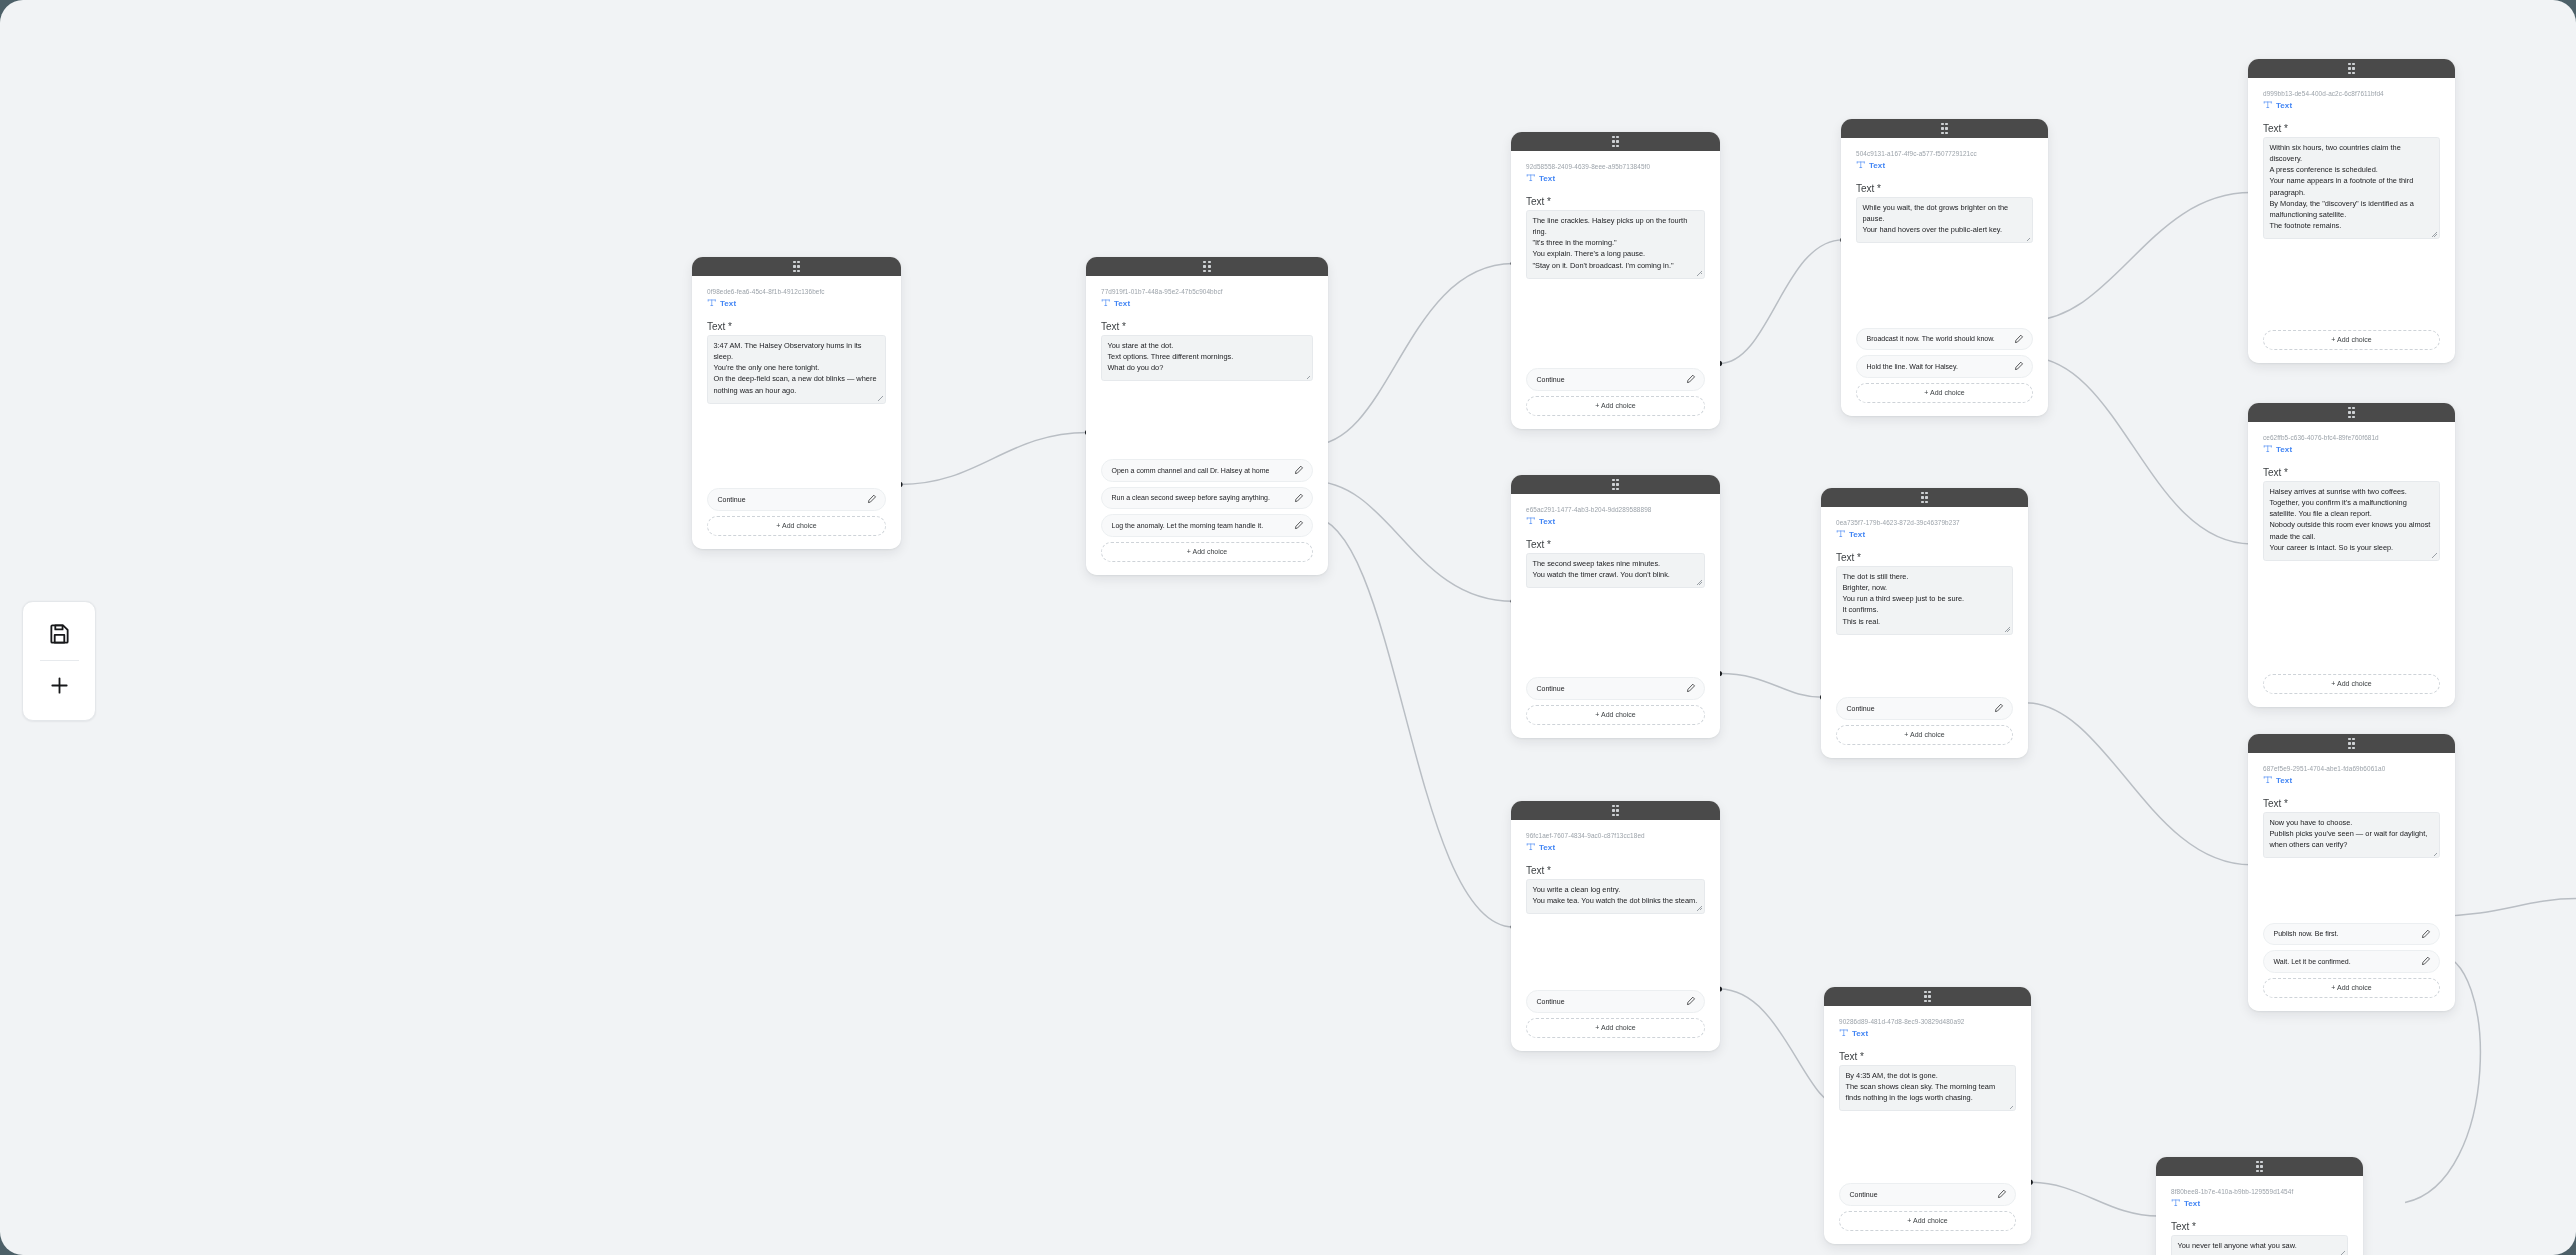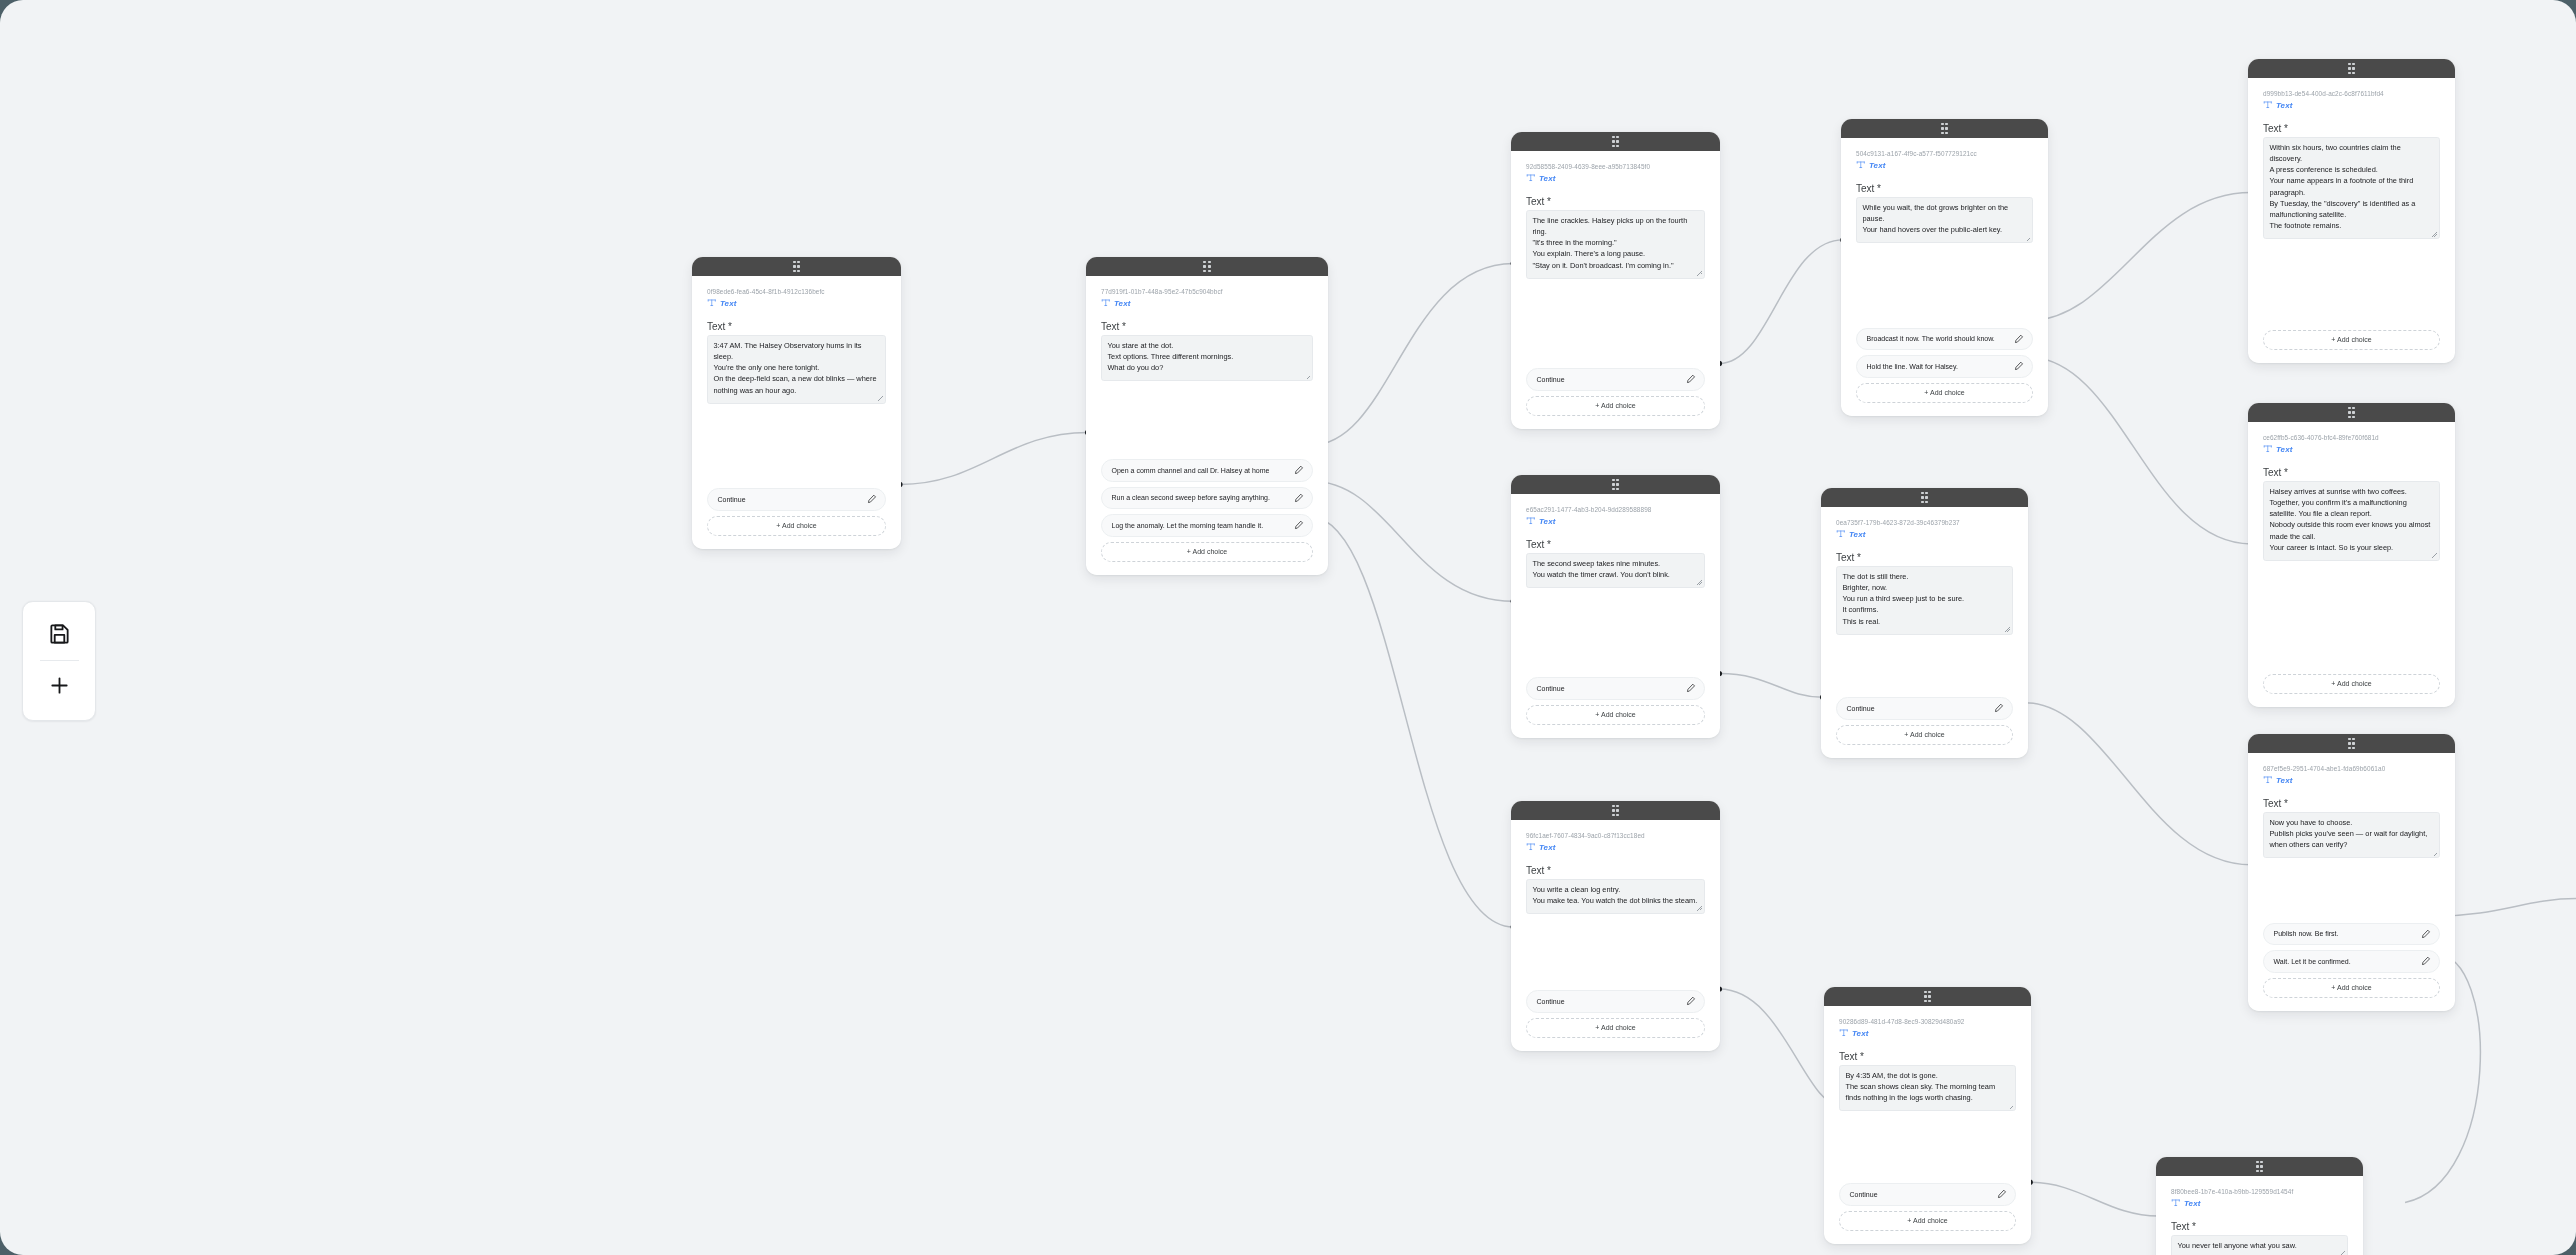--- a/index.html
+++ b/index.html
@@ -92,21 +92,20 @@
     letter-spacing: 0.1px;
     line-height: 1.25;
     white-space: nowrap;
     overflow: hidden;
   }
   .node-type {
     display: flex;
     align-items: center;
     gap: 3.4px;
     margin-top: 1.4px;
-    font-style: italic;
   }
   .node-type-label {
     font-size: 8px;
     font-weight: 700;
     color: #4285f4;
     letter-spacing: 0.1px;
   }
   .field-label {
     font-size: 10px;
     color: #3c4043;
@@ -448,21 +447,21 @@
           <svg width="9.5" height="9.5" viewBox="0 0 24 24" fill="none" stroke="#4285f4" stroke-width="1.6" stroke-linecap="round" stroke-linejoin="round">
               <path d="M3 5h18M3 5v3M21 5v3M12 5v14M9.5 19h5"></path>
             </svg>
         </span>
         <span class="node-type-label">Text</span>
       </div>
       <div class="field-label">Text *</div>
       <div class="textarea">Within six hours, two countries claim the discovery.
 A press conference is scheduled.
 Your name appears in a footnote of the third paragraph.
-By Tuesday, the "discovery" is identified as a malfunctioning satellite.
+By Monday, the "discovery" is identified as a malfunctioning satellite.
 The footnote remains.</div>
       <div class="spacer"></div>
       <div class="add-choice">+ Add choice</div>
     </div>
   </div>
 
   <div class="node" style="left:2248px; top:403px; width:207px; height:304px;">
     <div class="node-header">
       <span class="grip">
           <i></i>

